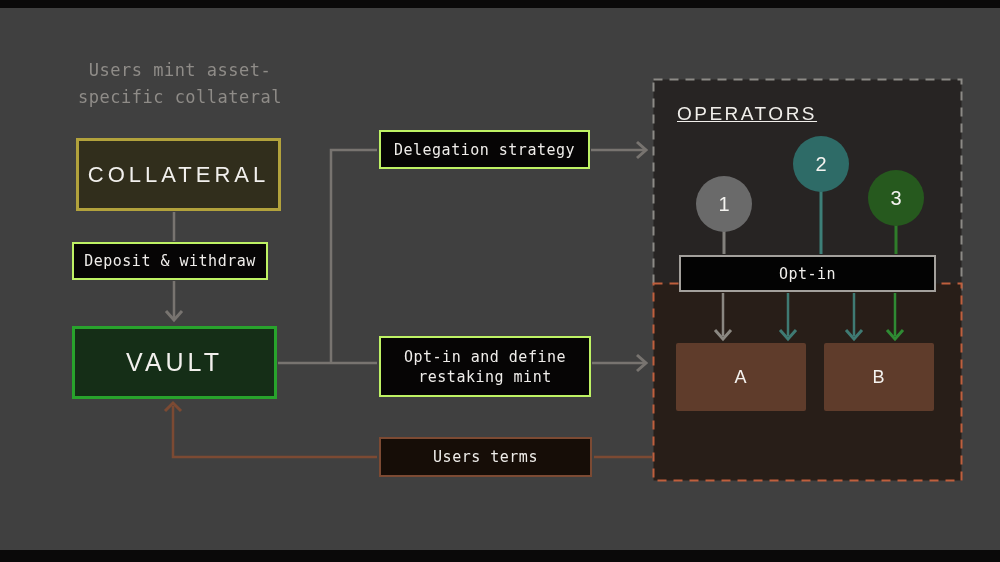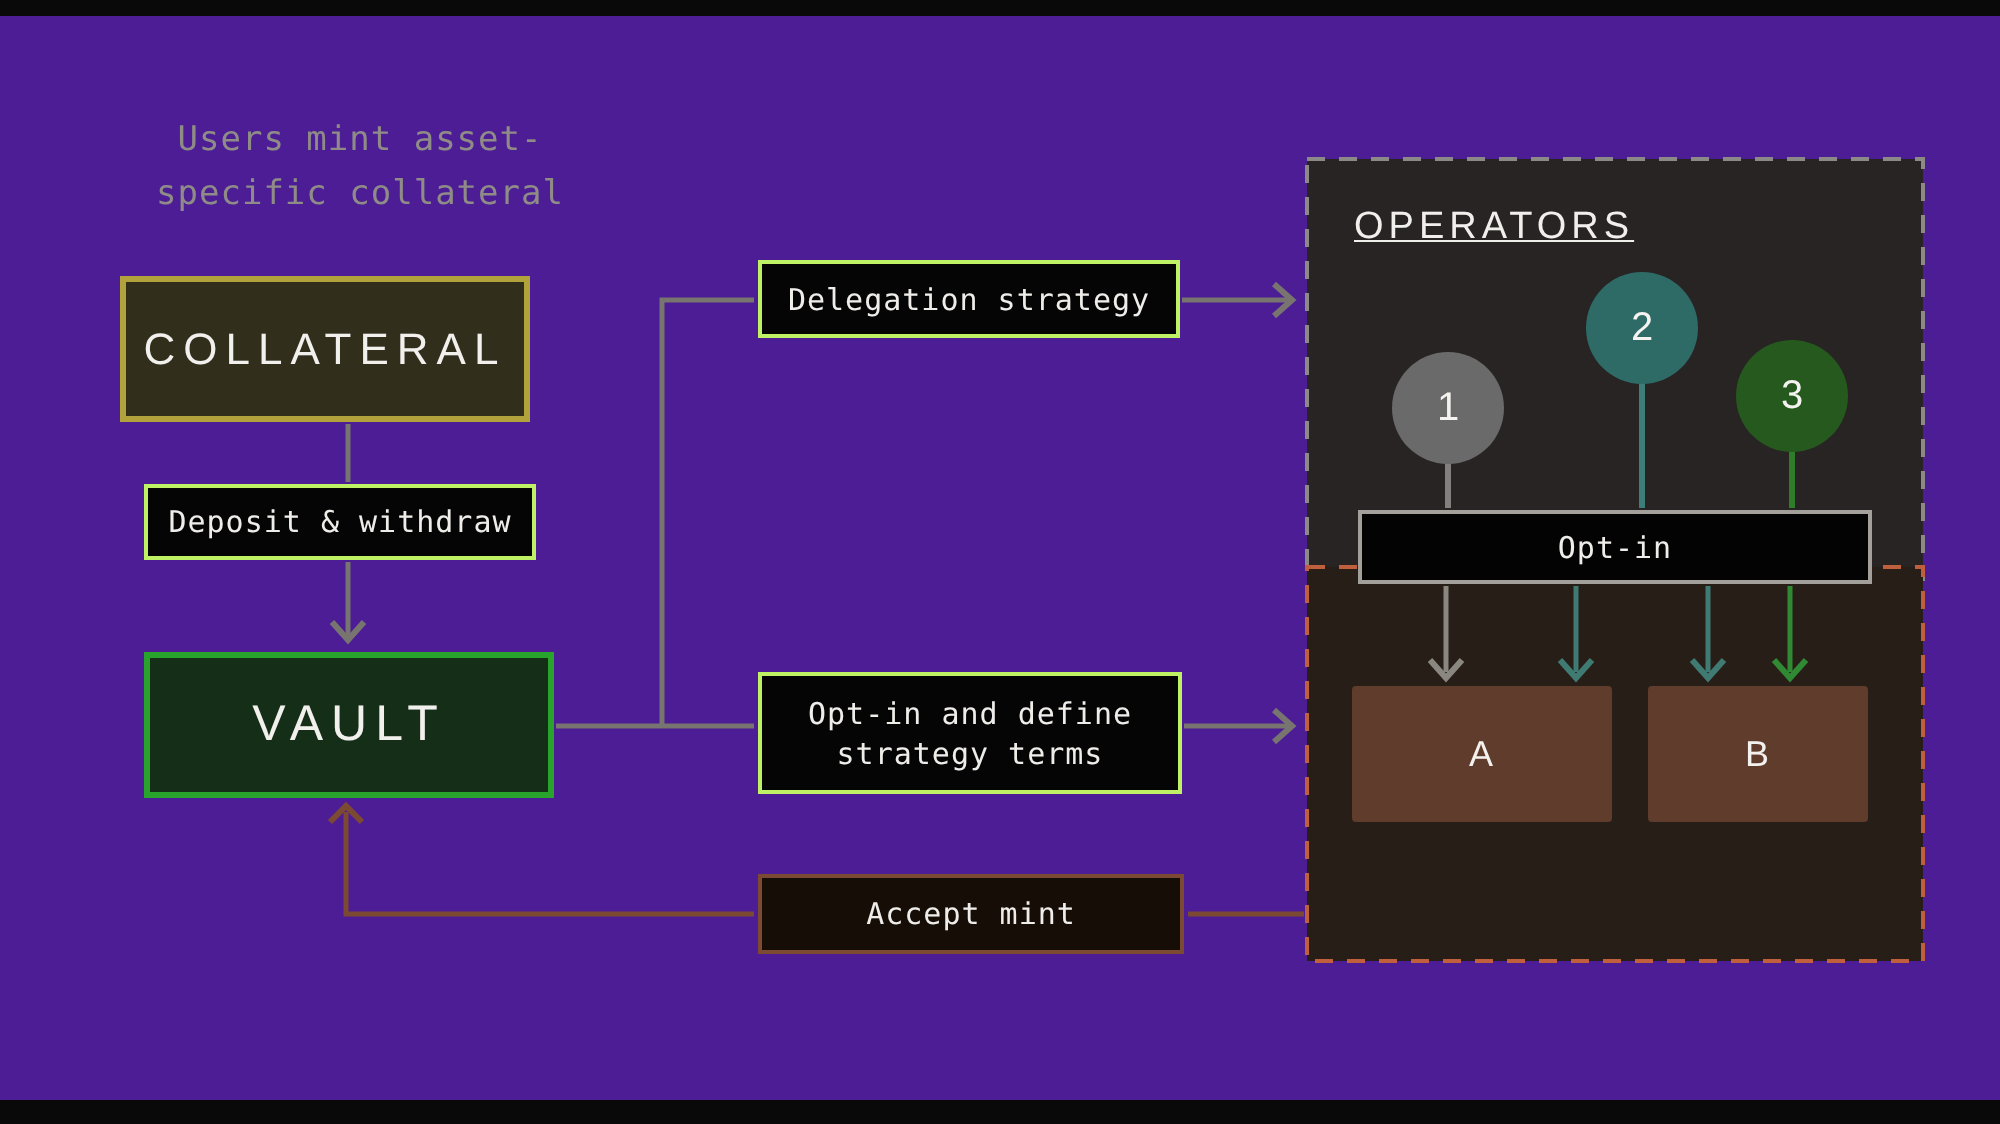--- a/index.html
+++ b/index.html
@@ -1,18 +1,18 @@
 <!DOCTYPE html>
 <html><head>
 <meta charset="utf-8">
 <style>
   html,body{margin:0;padding:0;background:#000;}
   #stage{
     position:relative;width:1000px;height:562px;overflow:hidden;
-    background:#4c1d95;
+    background:#404040;
     font-family:"DejaVu Sans Mono", monospace;
   }
   .letterbox{position:absolute;left:0;width:1000px;background:#0a0909;}
   #strip-top{top:0;height:8px;}
   #strip-bottom{bottom:0;height:12px;}
 
   svg.layer{position:absolute;left:0;top:0;z-index:1;}
 
   .abs{position:absolute;z-index:2;box-sizing:border-box;}
 
@@ -24,21 +24,21 @@
 
   .node{
     display:flex;align-items:center;justify-content:center;
     color:#f2f0ed;text-align:center;
   }
   .display-font{
     font-family:"Liberation Sans","DejaVu Sans",sans-serif;
     font-weight:500;
   }
 
-  #collateral-box{left:60px;top:138px;width:205px;height:73px;
+  #collateral-box{left:76px;top:138px;width:205px;height:73px;
     background:#312e1c;border:3px solid #b2a23c;
     font-size:22px;letter-spacing:4px;}
   #vault-box{left:72px;top:326px;width:205px;height:73px;
     background:#152e17;border:3px solid #28a32c;
     font-size:25px;letter-spacing:4px;}
 
   .label-box{
     background:#060505;border:2px solid #bef264;
     font-size:15px;letter-spacing:.5px;color:#efedea;
     display:flex;align-items:center;justify-content:center;
@@ -146,23 +146,23 @@
 
   <div class="abs node display-font" id="collateral-box">COLLATERAL</div>
 
   <div class="abs label-box" id="deposit-box">Deposit &amp; withdraw</div>
 
   <div class="abs node display-font" id="vault-box">VAULT</div>
 
   <div class="abs label-box" id="delegation-box">Delegation strategy</div>
 
   <div class="abs label-box" id="restaking-box">Opt-in and define
-strategy terms</div>
+restaking mint</div>
 
-  <div class="abs label-box" id="accept-box">Accept mint</div>
+  <div class="abs label-box" id="accept-box">Users terms</div>
 
   <div class="abs panel-title" id="operators-title">OPERATORS</div>
 
   <div class="abs op-circle" id="op-circle-1">1</div>
   <div class="abs op-circle" id="op-circle-2">2</div>
   <div class="abs op-circle" id="op-circle-3">3</div>
 
   <div class="abs label-box" id="optin-bar">Opt-in</div>
 
   <div class="abs net-box" id="network-a">A</div>

